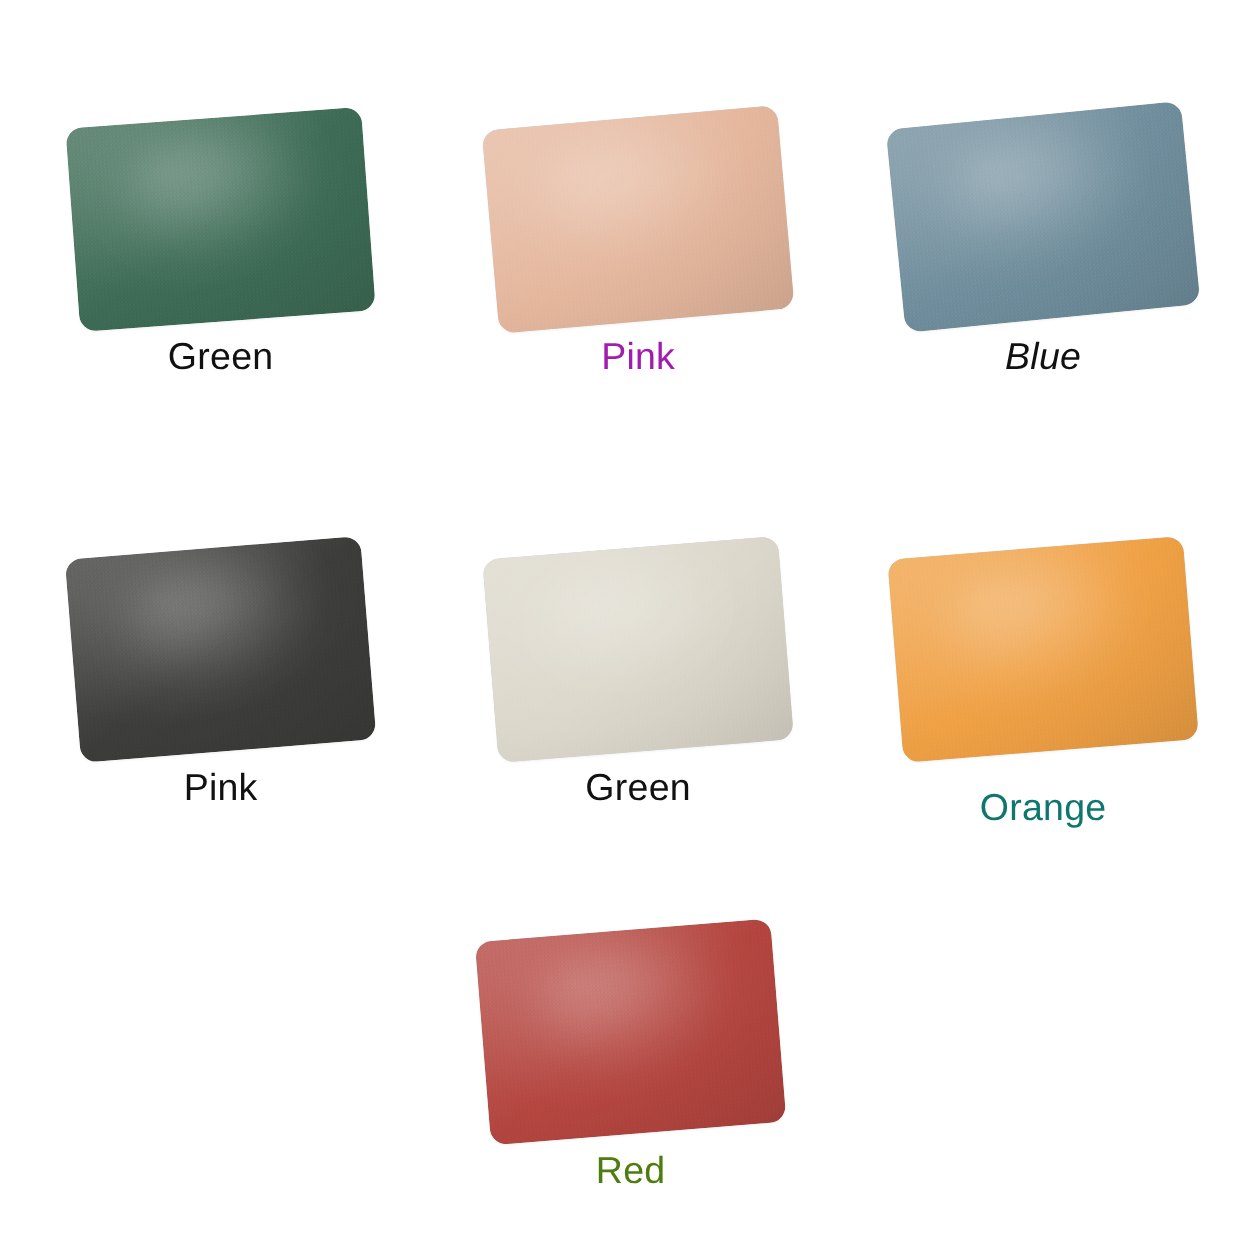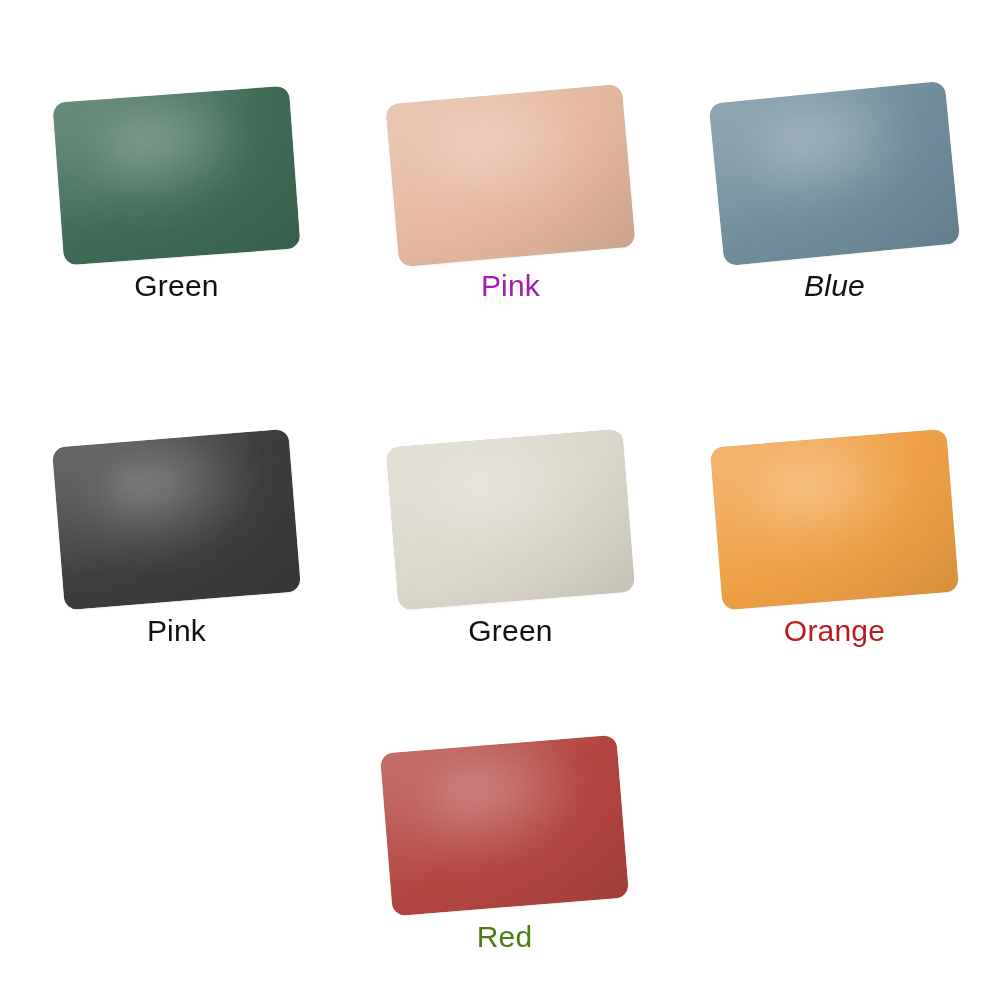--- a/index.html
+++ b/index.html
@@ -207,21 +207,21 @@
   <div class="variant" style="left:668px; top:344px;">
     <div class="swatch-stage" style="top:58px;">
       <div class="swatch" style="transform: rotate(-4.6deg);">
         <div class="fill" style="background:#F0A044;"></div>
         <div class="highlight"></div>
         <div class="sheen"></div>
         <div class="vignette"></div>
         <div class="grain"></div>
       </div>
     </div>
-    <div class="variant-label" style="top: 272px; color: #b91c1c;">Orange</div>
+    <div class="variant-label" style="top: 288px; color: #0f766e;">Orange</div>
   </div>
 
   <div class="variant" style="left:338px; top:648px;">
     <div class="swatch-stage" style="top:60px;">
       <div class="swatch" style="transform: rotate(-4.6deg);">
         <div class="fill" style="background:#B4453F;"></div>
         <div class="highlight"></div>
         <div class="sheen"></div>
         <div class="vignette"></div>
         <div class="grain"></div>

